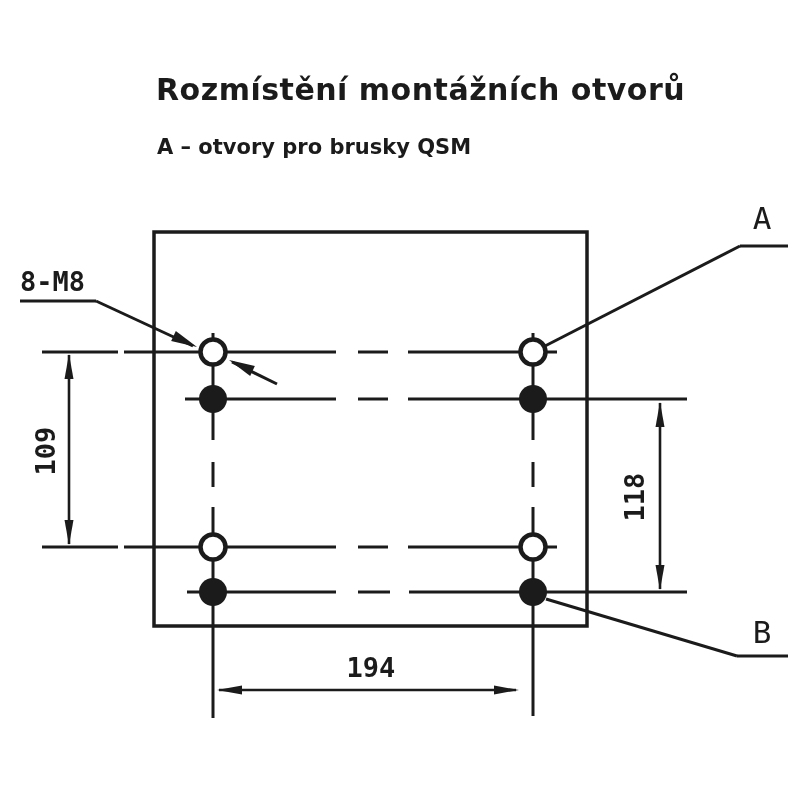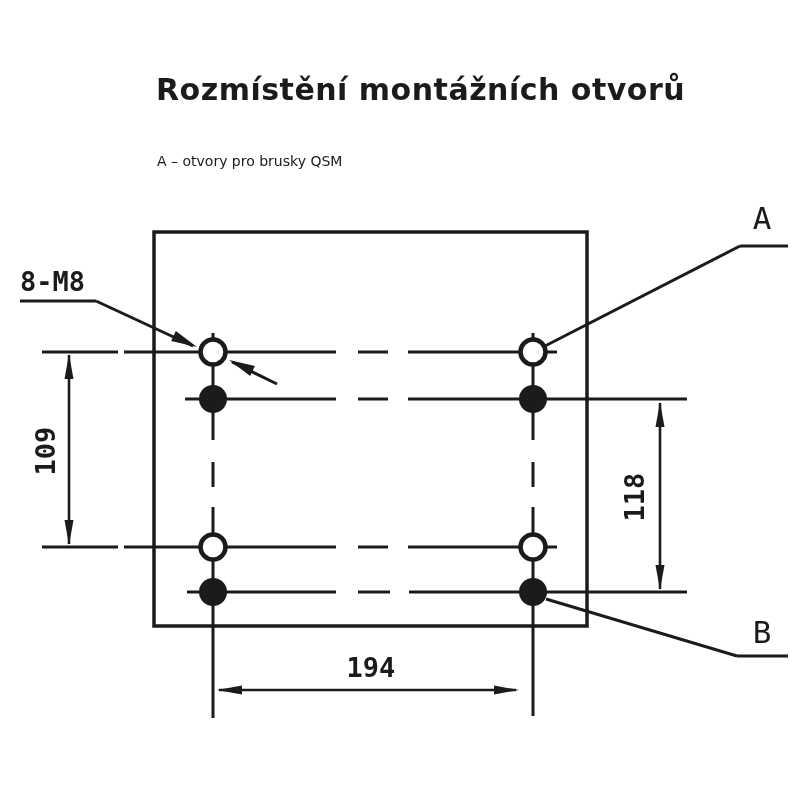--- a/index.html
+++ b/index.html
@@ -6,22 +6,22 @@
   html,body { margin:0; padding:0; background:var(--bg); }
   .page {
     position:relative; width:800px; height:800px; background:var(--bg);
     overflow:hidden; font-family:"DejaVu Sans", sans-serif; color:var(--ink);
   }
   .title {
     position:absolute; left:156px; top:72px;
     font-size:30px; font-weight:700; letter-spacing:0.5px; color:var(--ink);
   }
   .legend {
-    position:absolute; left:157px; top:146px;
-    font-size:14px; font-weight:400; line-height:30px; color:var(--ink);
+    position:absolute; left:157px; top:132px;
+    font-size:21px; font-weight:700; line-height:30px; color:var(--ink);
   }
   svg.drawing { position:absolute; left:0; top:0; }
   .ln   { stroke:var(--ink); fill:none; stroke-width:3; stroke-linecap:butt; }
   .thin { stroke-width:2.6; }
   .thick{ stroke-width:3.5; }
   .holeA{ stroke:var(--ink); stroke-width:4.5; fill:var(--bg); }
   .holeB{ fill:var(--ink); stroke:none; }
   .ah   { fill:var(--ink); stroke:none; }
   text.dim {
     fill:var(--ink); font-family:"DejaVu Sans Mono", monospace;

